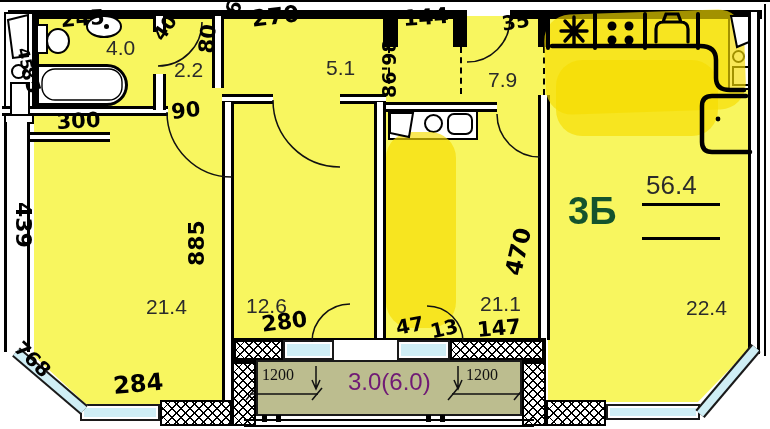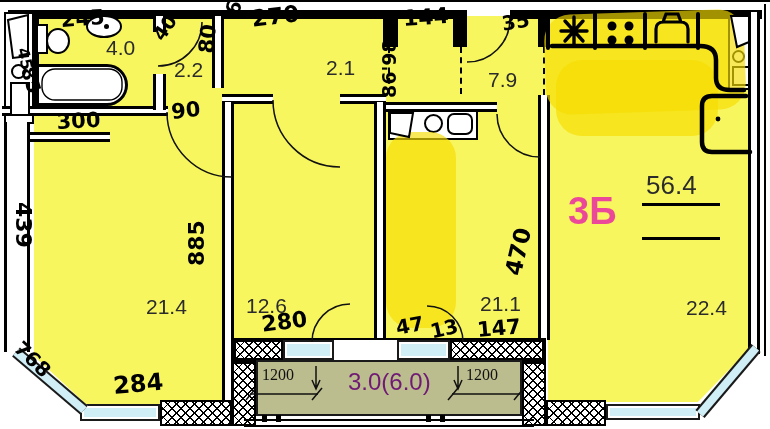--- a/index.html
+++ b/index.html
@@ -143,28 +143,28 @@
       <circle cx="612" cy="24" r="4.5"></circle>
         <circle cx="629" cy="24" r="4.5"></circle>
       <circle cx="612" cy="38" r="4.5"></circle>
         <circle cx="629" cy="38" r="4.5"></circle>
       <circle cx="718" cy="117" r="2.4"></circle>
     </g>
   </svg>
 
   <span class="rl" style="left:106px;top:34px">4.0</span>
   <span class="rl" style="left:174px;top:56px">2.2</span>
-  <span class="rl" style="left:326px;top:54px">2.1</span>
+  <span class="rl" style="left:326px;top:54px">5.1</span>
   <span class="rl" style="left:488px;top:66px">7.9</span>
   <span class="rl" style="left:246px;top:292px">12.6</span>
   <span class="rl" style="left:480px;top:290px">21.1</span>
   <span class="rl" style="left:146px;top:293px">21.4</span>
   <span class="rl" style="left:686px;top:294px">22.4</span>
 
-  <span class="rl" style="left:568px;top:188px;font-size:38px;font-weight:700;color:#ec4899">3Б</span>
+  <span class="rl" style="left:568px;top:188px;font-size:38px;font-weight:700;color:#14532d">3Б</span>
   <span class="rl" style="left:646px;top:168px;font-size:26px">56.4</span>
   <div class="rule" style="left:642px;top:201px;width:78px;height:3px"></div>
   <div class="rule" style="left:642px;top:235px;width:78px;height:3px"></div>
 
   <span class="rl" style="left:348px;top:366px;font-size:24px;color:#701a75">3.0(6.0)</span>
   <span class="dim" style="left:262px;top:364px">1200</span>
   <span class="dim" style="left:466px;top:364px">1200</span>
 
   <span class="hw" style="left:60px;top:6px;font-size:21px;transform:rotate(-4deg)">245</span>
   <span class="hw" style="left:32px;top:44px;font-size:16px;transform:rotate(78deg)">45</span>

